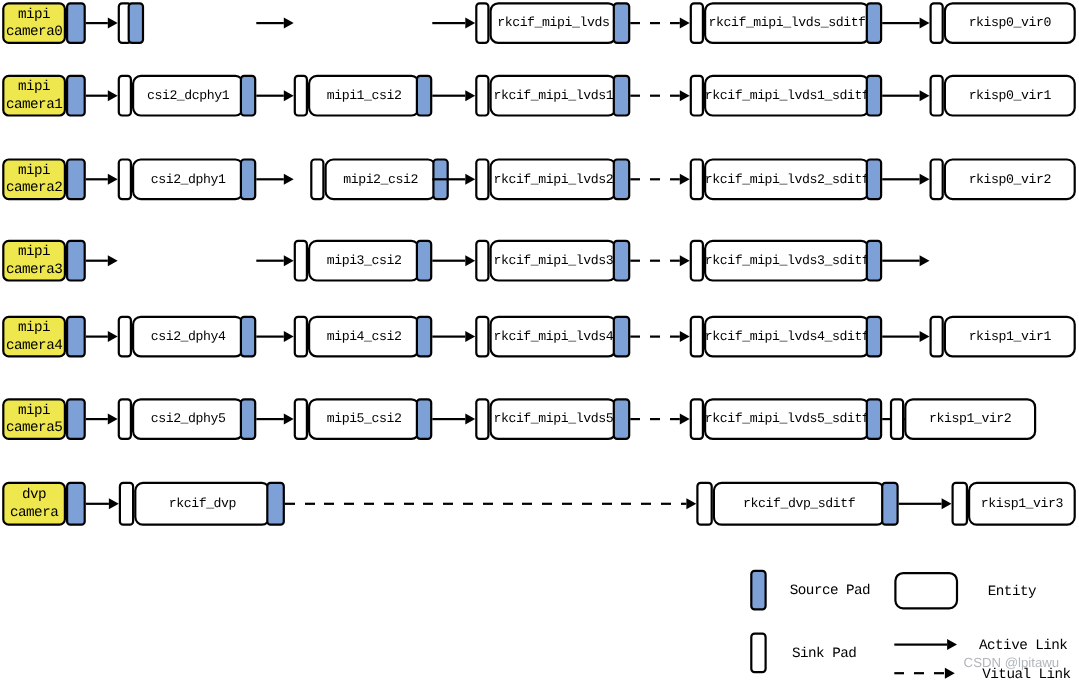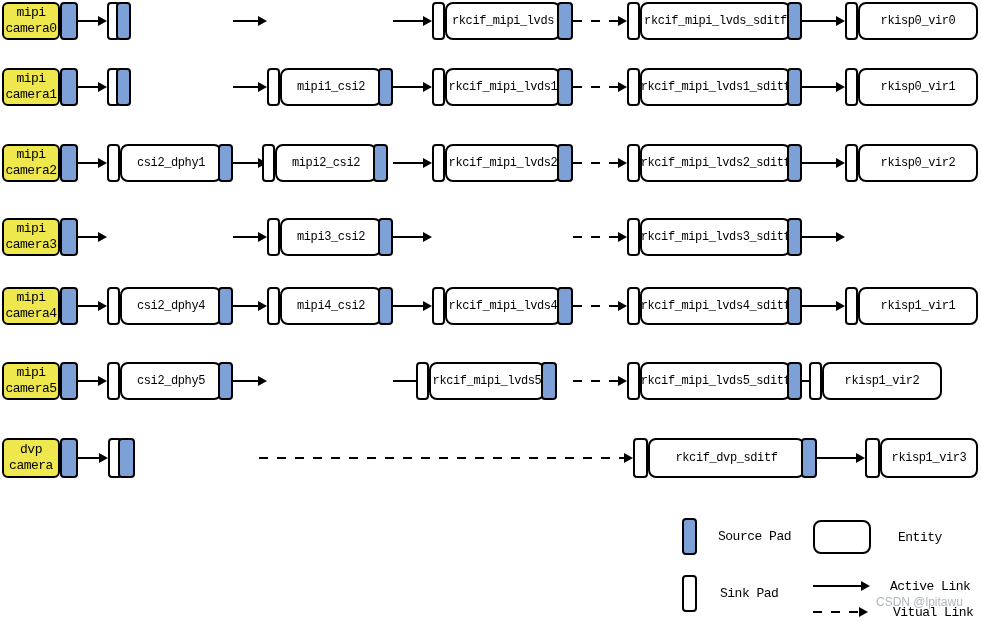--- a/index.html
+++ b/index.html
@@ -74,20 +74,23 @@
     <div class="cam" style="left:2px">
       <div class="cam-box">
         <span>mipi</span>
         <span>camera1</span>
       </div>
       <span class="pad src"></span>
     </div>
     <div class="link" style="left:78px;width:20px;top:18px"></div>
     <div class="ent" style="left:107px">
       <span class="pad" style="width:13px"></span>
+      <span class="ebody" style="width:102px">
+          <span class="elabel">csi2_dcphy1</span>
+        </span>
       <span class="pad src" style="width:15px"></span>
     </div>
     <div class="link" style="left:233px;width:25px;top:18px"></div>
     <div class="ent" style="left:267px">
       <span class="pad" style="width:13px"></span>
       <span class="ebody" style="width:102px">
           <span class="elabel">mipi1_csi2</span>
         </span>
       <span class="pad src" style="width:15px"></span>
     </div>
@@ -126,21 +129,21 @@
     </div>
     <div class="link" style="left:78px;width:20px;top:18px"></div>
     <div class="ent" style="left:107px">
       <span class="pad" style="width:13px"></span>
       <span class="ebody" style="width:102px">
           <span class="elabel">csi2_dphy1</span>
         </span>
       <span class="pad src" style="width:15px"></span>
     </div>
     <div class="link" style="left:233px;width:25px;top:18px"></div>
-    <div class="ent" style="left:262px">
+    <div class="ent" style="left:282px">
       <span class="pad" style="width:13px"></span>
       <span class="ebody" style="width:102px">
           <span class="elabel">mipi2_csi2</span>
         </span>
       <span class="pad src" style="width:15px"></span>
     </div>
     <div class="link" style="left:393px;width:30px;top:18px"></div>
     <div class="ent" style="left:432px">
       <span class="pad" style="width:13px"></span>
       <span class="ebody" style="width:116px">
@@ -176,20 +179,27 @@
     <div class="link" style="left:78px;width:20px;top:18px"></div>
     <div class="link" style="left:233px;width:25px;top:18px"></div>
     <div class="ent" style="left:267px">
       <span class="pad" style="width:13px"></span>
       <span class="ebody" style="width:102px">
           <span class="elabel">mipi3_csi2</span>
         </span>
       <span class="pad src" style="width:15px"></span>
     </div>
     <div class="link" style="left:393px;width:30px;top:18px"></div>
+    <div class="ent" style="left:432px">
+      <span class="pad" style="width:13px"></span>
+      <span class="ebody" style="width:116px">
+          <span class="elabel">rkcif_mipi_lvds3</span>
+        </span>
+      <span class="pad src" style="width:16px"></span>
+    </div>
     <div class="link dashed" style="left:573px;width:45px;top:18px"></div>
     <div class="ent" style="left:627px">
       <span class="pad" style="width:13px"></span>
       <span class="ebody" style="width:151px">
           <span class="elabel">rkcif_mipi_lvds3_sditf</span>
         </span>
       <span class="pad src" style="width:15px"></span>
     </div>
     <div class="link" style="left:802px;width:34px;top:18px"></div>
   </div>
@@ -253,22 +263,29 @@
     </div>
     <div class="link" style="left:78px;width:20px;top:18px"></div>
     <div class="ent" style="left:107px">
       <span class="pad" style="width:13px"></span>
       <span class="ebody" style="width:102px">
           <span class="elabel">csi2_dphy5</span>
         </span>
       <span class="pad src" style="width:15px"></span>
     </div>
     <div class="link" style="left:233px;width:25px;top:18px"></div>
-    <div class="link" style="left:393px;width:30px;top:18px"></div>
-    <div class="ent" style="left:416px">
+    <div class="ent" style="left:267px">
+      <span class="pad" style="width:13px"></span>
+      <span class="ebody" style="width:102px">
+          <span class="elabel">mipi5_csi2</span>
+        </span>
+      <span class="pad src" style="width:15px"></span>
+    </div>
+    <div class="link" style="left:393px;width:30px;top:18px"></div>
+    <div class="ent" style="left:432px">
       <span class="pad" style="width:13px"></span>
       <span class="ebody" style="width:116px">
           <span class="elabel">rkcif_mipi_lvds5</span>
         </span>
       <span class="pad src" style="width:16px"></span>
     </div>
     <div class="link dashed" style="left:573px;width:45px;top:18px"></div>
     <div class="ent" style="left:627px">
       <span class="pad" style="width:13px"></span>
       <span class="ebody" style="width:151px">
@@ -289,20 +306,23 @@
     <div class="cam" style="left:2px">
       <div class="cam-box">
         <span>dvp</span>
         <span>camera</span>
       </div>
       <span class="pad src"></span>
     </div>
     <div class="link" style="left:78px;width:21px;top:19px"></div>
     <div class="ent" style="left:108px">
       <span class="pad" style="width:14px"></span>
+      <span class="ebody" style="width:124px">
+          <span class="elabel">rkcif_dvp</span>
+        </span>
       <span class="pad src" style="width:17px"></span>
     </div>
     <div class="link dashed" style="left:259px;width:365px;top:19px"></div>
     <div class="ent" style="left:633px">
       <span class="pad" style="width:15px"></span>
       <span class="ebody" style="width:157px">
           <span class="elabel">rkcif_dvp_sditf</span>
         </span>
       <span class="pad src" style="width:16px"></span>
     </div>

